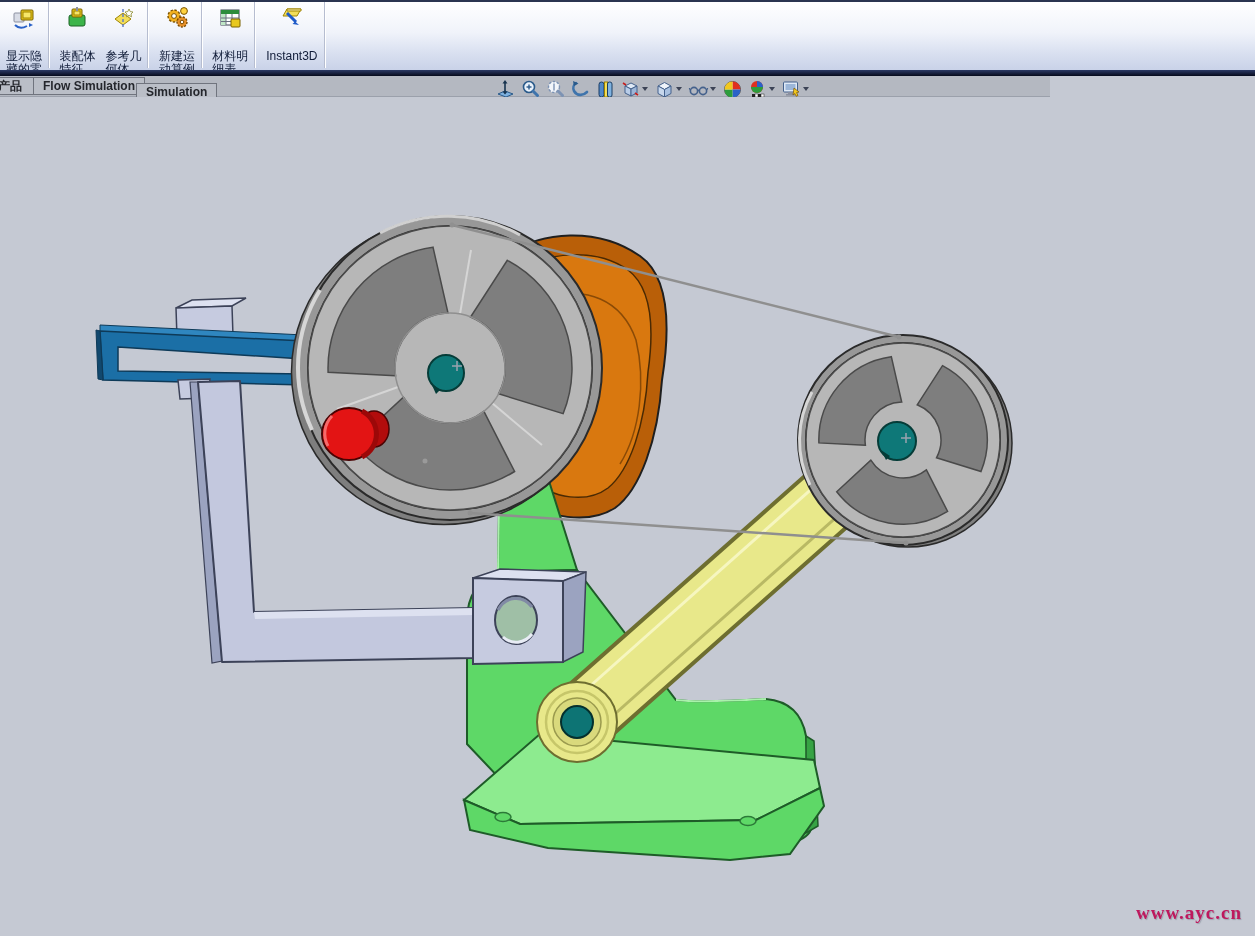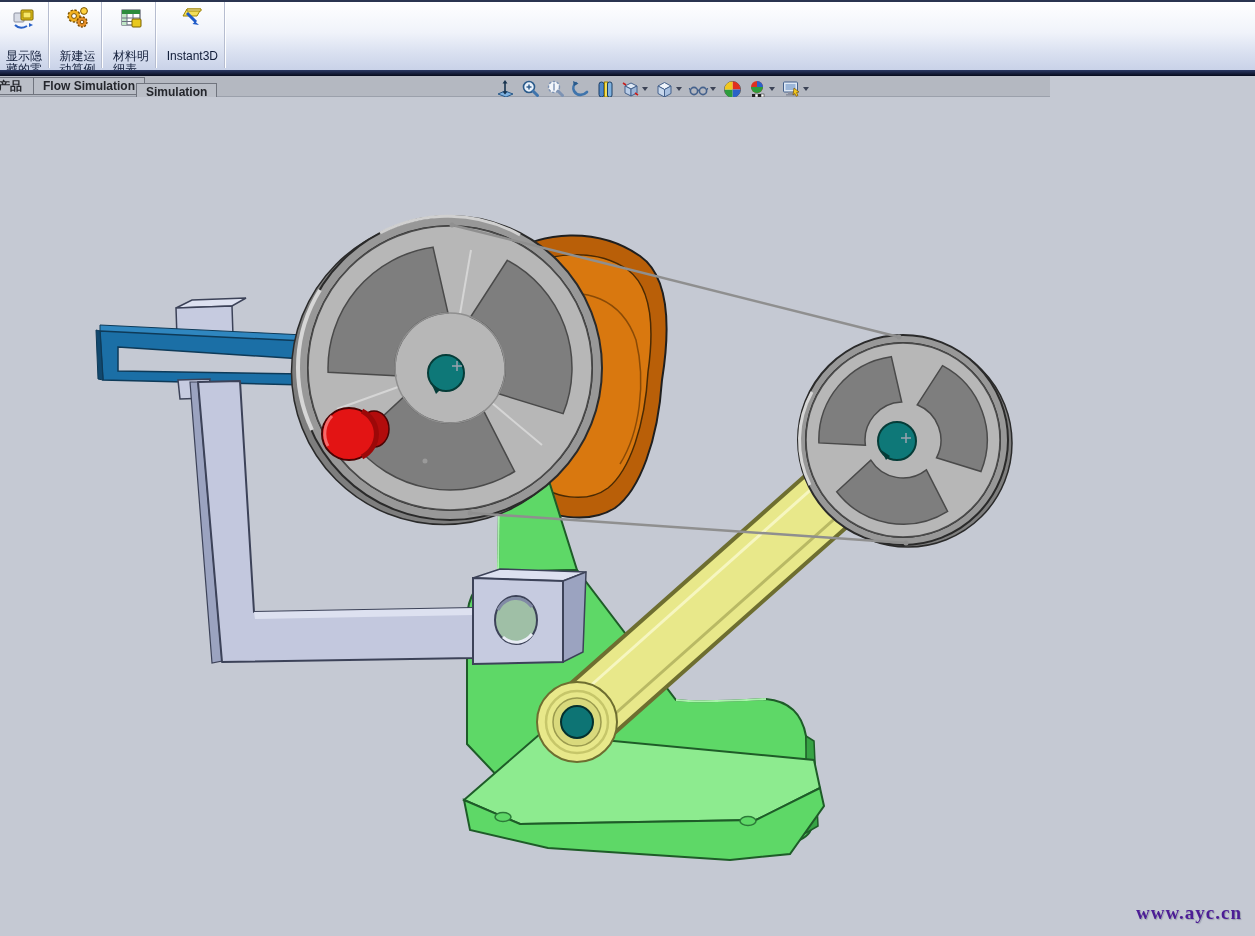--- a/index.html
+++ b/index.html
@@ -34,21 +34,21 @@
   .hbtn{display:flex;align-items:center;padding:1px;cursor:default;}
   .hbtn svg{width:21px;height:21px;}
   .hcaret{width:0;height:0;border-left:3.5px solid transparent;
     border-right:3.5px solid transparent;border-top:4px solid #3c4356;margin:0 2px 0 1px;}
   
   .viewport{position:absolute;left:0;top:97px;width:1255px;height:839px;
     background:#c5c9d3;}
   .scene{position:absolute;left:0;top:0;}
   .watermark{position:absolute;right:13px;bottom:12px;
     font-family:"Liberation Serif", serif;font-weight:bold;font-size:19px;
-    color:#4c1d95;text-shadow:1px 1px 1px #9aa0ad;letter-spacing:1px;}
+    color:#be185d;text-shadow:1px 1px 1px #9aa0ad;letter-spacing:1px;}
 </style>
 </head>
 <body>
 
 <div class="toolbar">
 
   <div class="tgroup">
     <div class="tbtn">
       <svg class="ticon" viewBox="0 0 26 26">
         <rect x="3" y="8" width="10" height="9" rx="1" fill="#d8dce6" stroke="#8b90a0"></rect>
@@ -56,20 +56,43 @@
         <rect x="12" y="7" width="8" height="6" fill="#f6e668" stroke="#a08400"></rect>
         <path d="M4,20 q5,5 12,1" fill="none" stroke="#2a62c8" stroke-width="2"></path>
         <path d="M18,22 l4,-2 -4,-2 z" fill="#2a62c8"></path>
       </svg>
       <div class="tlabel">显示隐
 藏的零
 部件</div>
     </div>
   </div>
 
+  <div class="tgroup">
+    <div class="tbtn">
+      <svg class="ticon" viewBox="0 0 26 26">
+        <rect x="5" y="10" width="16" height="11" rx="2" fill="#3cb44a" stroke="#1c6426"></rect>
+        <rect x="8" y="4" width="10" height="8" rx="1" fill="#e8c81e" stroke="#7a6200"></rect>
+        <rect x="10" y="6" width="6" height="4" fill="#f6e668" stroke="#a08400"></rect>
+        <rect x="12" y="2" width="2" height="4" fill="#8b90a0"></rect>
+      </svg>
+      <div class="tlabel">装配体
+特征</div>
+      <div class="drop-caret"></div>
+    </div>
+    <div class="tbtn">
+      <svg class="ticon" viewBox="0 0 26 26">
+        <polygon points="5,14 13,8 21,14 13,20" fill="#f2de5a" stroke="#a08400"></polygon>
+        <line x1="13" y1="4" x2="13" y2="23" stroke="#5a78c8" stroke-width="1.4" stroke-dasharray="3 2"></line>
+        <path d="M19,4 l1.2,2.6 2.8,0.4 -2,2 0.5,2.8 -2.5,-1.4 -2.5,1.4 0.5,-2.8 -2,-2 2.8,-0.4 z" fill="#fff" stroke="#8a8a2a" stroke-width="0.8"></path>
+      </svg>
+      <div class="tlabel">参考几
+何体</div>
+      <div class="drop-caret"></div>
+    </div>
+  </div>
 
   <div class="tgroup">
     <div class="tbtn">
       <svg class="ticon" viewBox="0 0 26 26">
         <circle cx="10" cy="11" r="6" fill="#f2b01e" stroke="#7a5200" stroke-width="1.4" stroke-dasharray="2.4 1.6"></circle>
         <circle cx="10" cy="11" r="2.4" fill="#fff" stroke="#7a5200"></circle>
         <circle cx="18" cy="17" r="5" fill="#e8912a" stroke="#7a4a00" stroke-width="1.4" stroke-dasharray="2 1.4"></circle>
         <circle cx="18" cy="17" r="1.8" fill="#fff" stroke="#7a4a00"></circle>
         <circle cx="20" cy="6" r="3.4" fill="#ffd23e" stroke="#7a5200"></circle>
       </svg>

